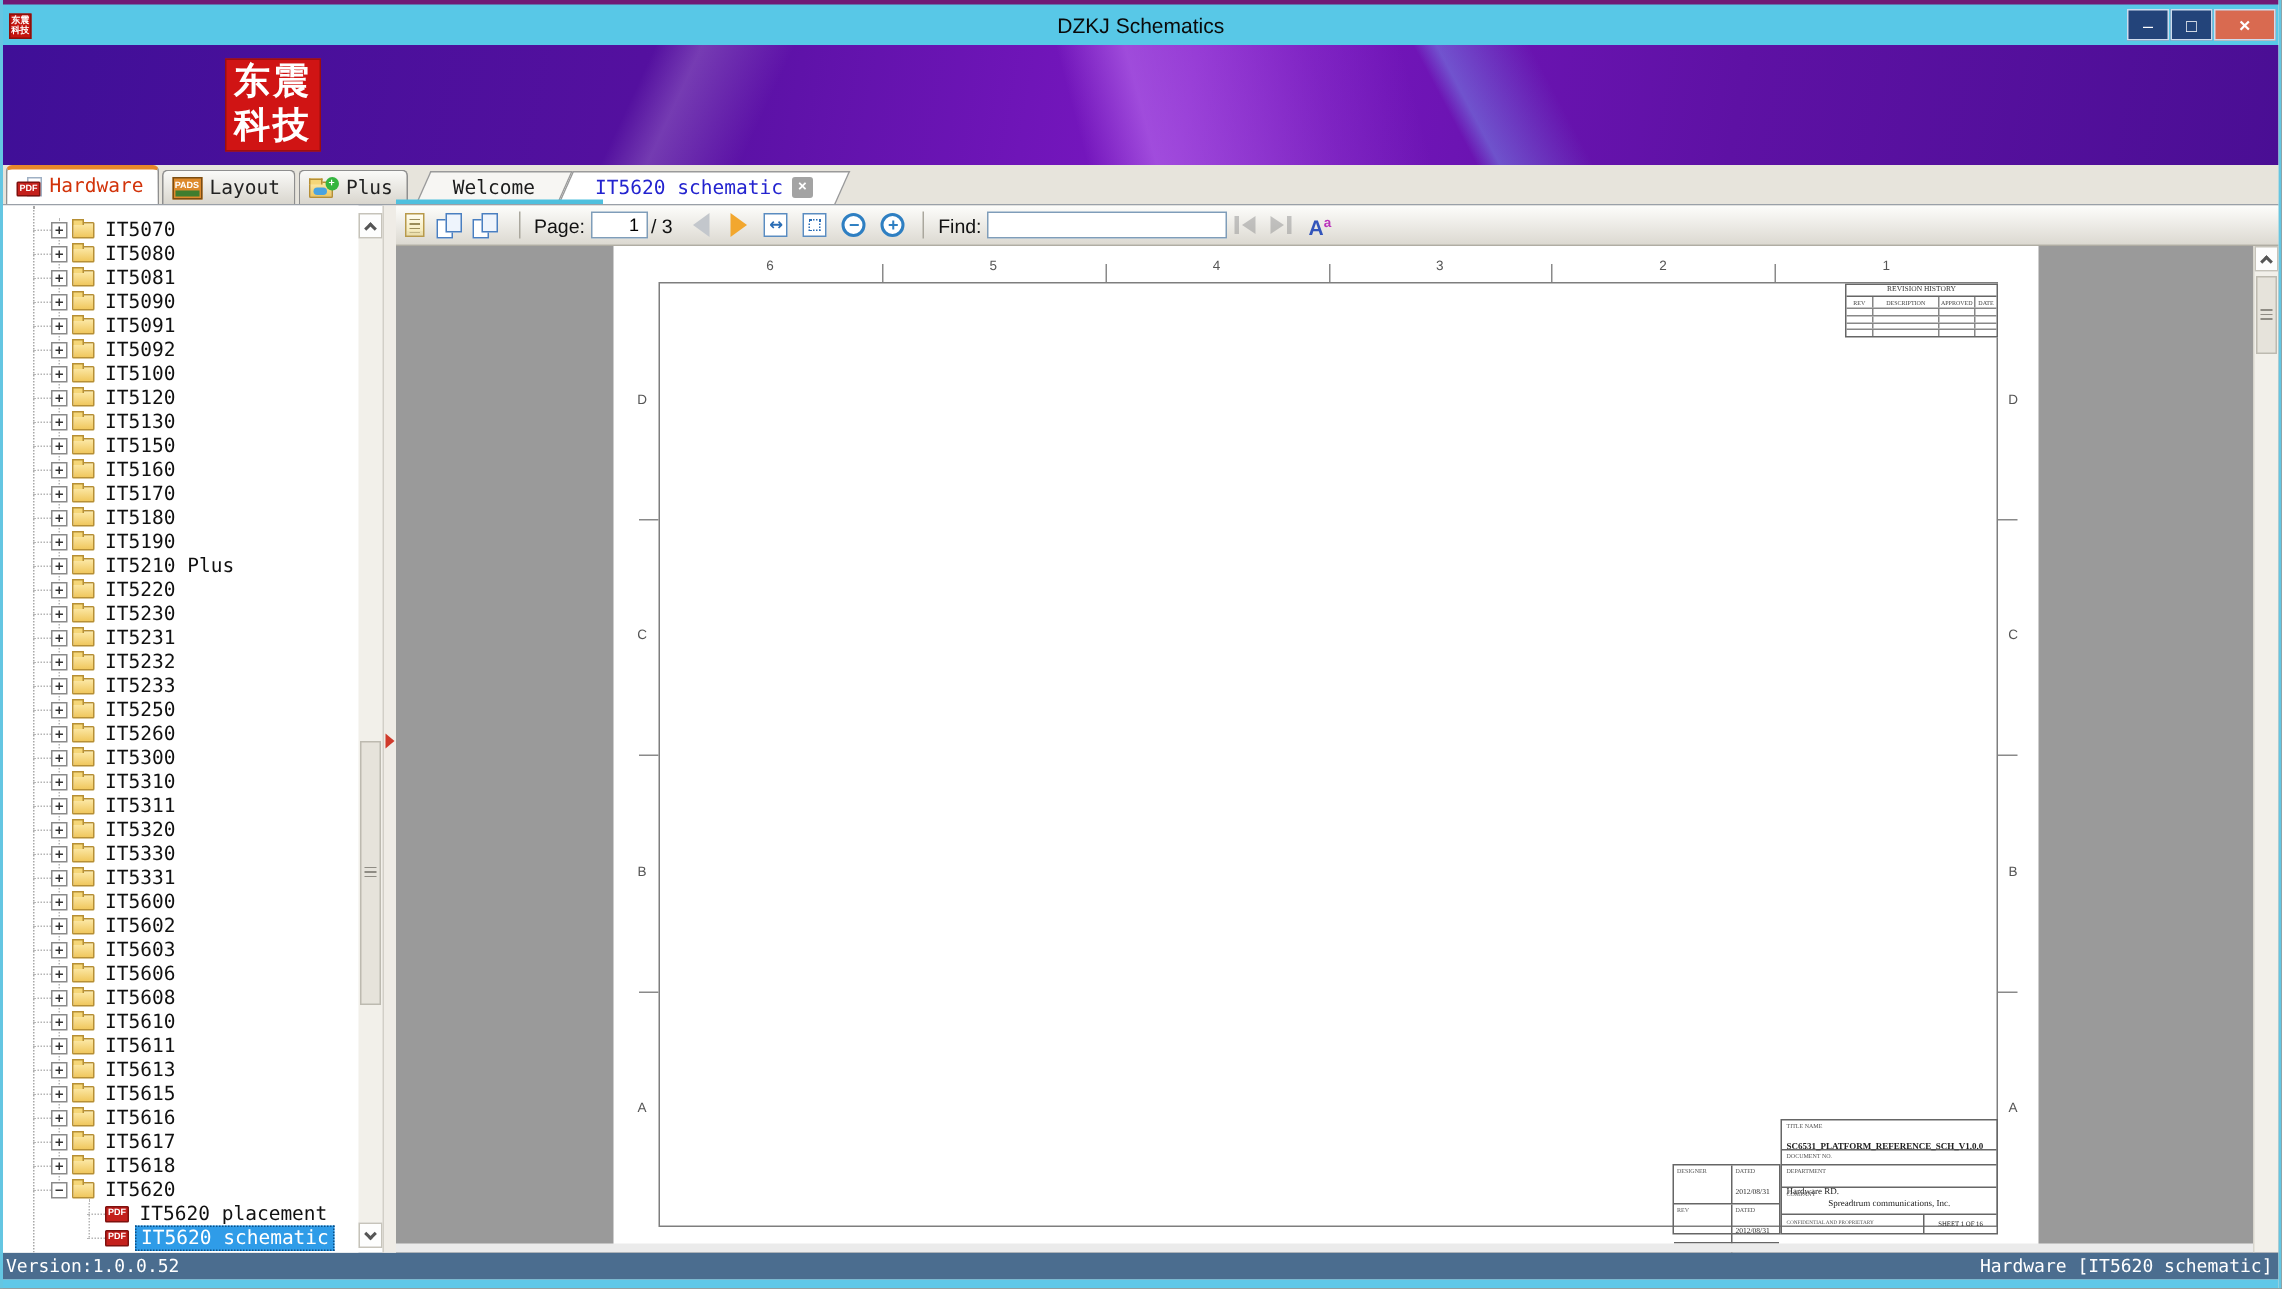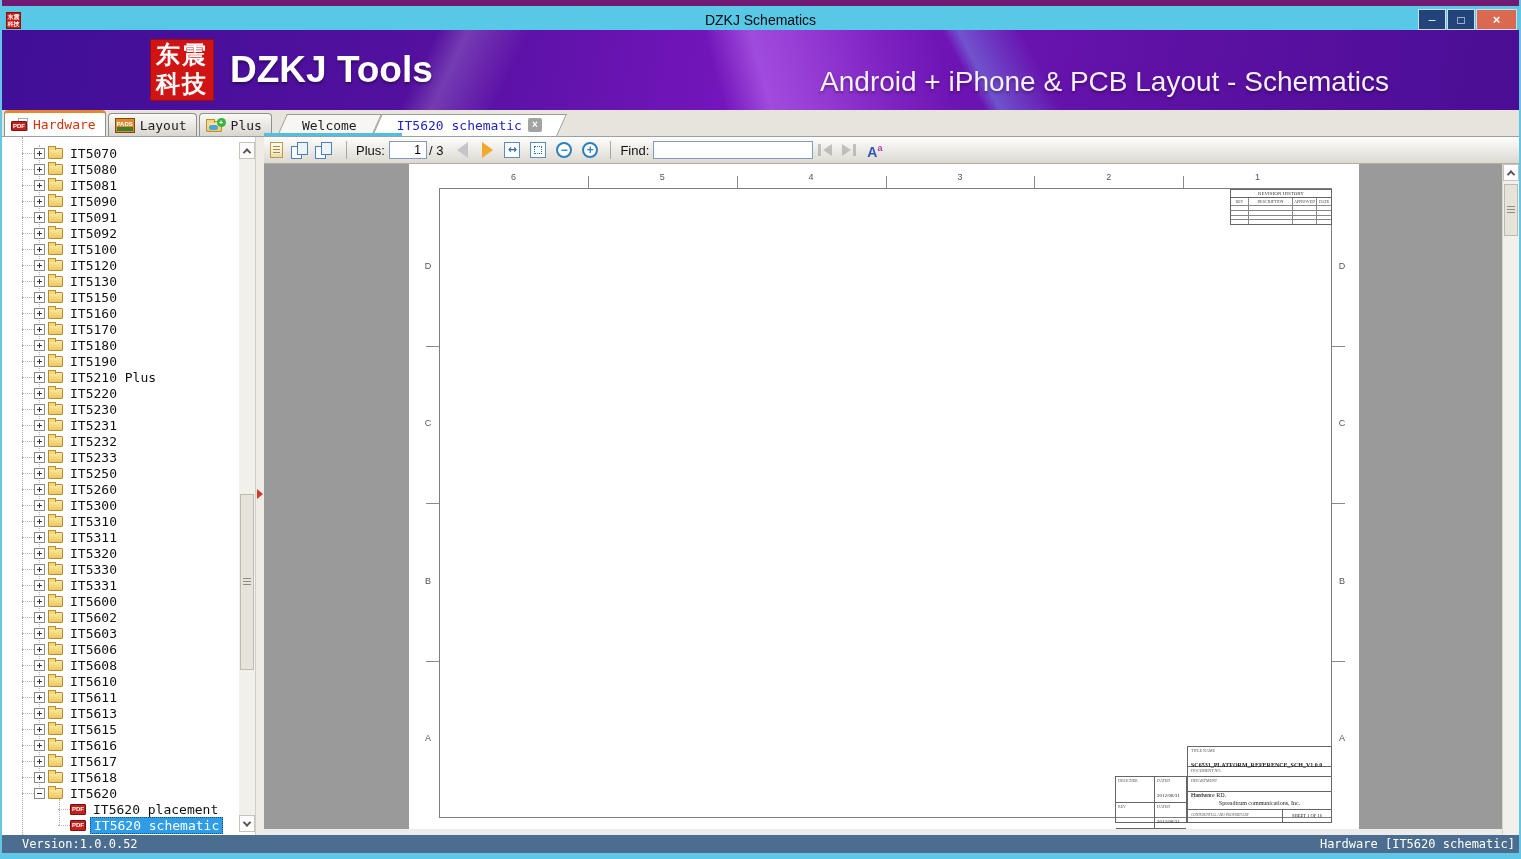--- a/index.html
+++ b/index.html
@@ -1,21 +1,21 @@
 <!DOCTYPE html>
 <html><head>
 <meta charset="utf-8">
 <style>
   * { margin:0; padding:0; box-sizing:border-box; }
   html,body { width:1521px; height:859px; background:#777; font-family:"Liberation Sans", sans-serif; }
   .window { position:relative; width:1521px; height:859px; overflow:hidden; background:#e7e4dc;
             border-left:2px solid #64c6e2; border-right:2px solid #64c6e2; }
 
   
-  .titlebar { position:relative; height:30px; background:#58c8e7; border-top:6px solid #701a75; }
+  .titlebar { position:relative; height:30px; background:#58c8e7; border-top:3px solid #701a75; }
   .app-icon { position:absolute; left:4px; top:6px; width:15px; height:17px; background:#c4150f; border:1px solid #8c0f0b;
               color:#fff; font:bold 6px/7px "DejaVu Sans Mono", monospace; text-align:center; overflow:hidden; }
   .title-text { position:absolute; left:0; right:0; top:6px; text-align:center; font-size:14px; color:#0a0a0a; }
   .win-btns { position:absolute; right:2px; top:3px; display:flex; gap:1px; }
   .win-btn { width:28px; height:21px; background:#23447a; border:1px solid #cfdcee; color:#fff;
              display:flex; align-items:center; justify-content:center; font-size:12px; line-height:1; }
   .win-btn.close { width:41px; background:#d96a50; font-size:13px; font-weight:bold; }
 
   
   .banner { position:relative; height:80px; overflow:hidden;
@@ -172,21 +172,21 @@
   .tb-dept { height:15px; border-bottom:1px solid #666; padding:1px 3px; }
   .tb-dept .val { font-size:6px; }
   .tb-comp { flex:1; border-bottom:1px solid #666; padding:1px 3px; }
   .tb-comp .val { font-size:6px; display:block; text-align:center; margin-top:2px; }
   .tb-bottom { height:12px; display:flex; }
   .tb-conf { flex:1; font-size:3.5px; line-height:11px; padding-left:3px; border-right:1px solid #666; color:#555; }
   .tb-sheet { width:48px; font-size:4.5px; line-height:11px; text-align:center; }
 
   
   .statusbar { height:18px; background:#4b6d8f; color:#fff; display:flex; justify-content:space-between; align-items:center;
-               font:12px/18px "DejaVu Sans Mono", monospace; padding:0 4px 0 20px; }
+               font:12px/18px "DejaVu Sans Mono", monospace; padding:0 4px 0 2px; }
   .bottomstrip { height:6px; background:#5fc8e8; }
 </style>
 </head>
 <body>
 
 <div class="window">
 
   <div class="titlebar">
     <div class="app-icon">
       <span>东震</span><br><span>科技</span>
@@ -202,22 +202,20 @@
       <div class="win-btn close">
           <span>×</span>
         </div>
     </div>
   </div>
 
   <div class="banner">
     <div class="banner-logo">
       <span>东震</span><br><span>科技</span>
     </div>
-    <div class="banner-app">DZKJ Tools</div>
-    <div class="banner-tagline">Android + iPhone &amp; PCB Layout - Schematics</div>
   </div>
 
   <div class="tabrow">
     <div class="mode-tab active">
       <span class="pdficon">
           <span class="pg"></span>
           <span class="badge">PDF</span>
         </span>
       <span>Hardware</span>
     </div>
@@ -525,21 +523,21 @@
       </div>
     </div>
 
     <div class="content">
 
       <div class="toolbar">
         <span class="icon-doc"></span>
         <span class="icon-pages"></span>
         <span class="icon-pages"></span>
         <span class="tb-divider"></span>
-        <span class="tb-label">Plus:</span>
+        <span class="tb-label">Page:</span>
         <input class="tb-input page-input" value="1" style="">
         <span class="tb-label">/ 3</span>
         <span class="tri prev"></span>
         <span class="tri next"></span>
         <span class="icon-fit">↔</span>
         <span class="icon-fit">
             <span class="inner"></span>
           </span>
         <span class="icon-zoom">−</span>
         <span class="icon-zoom">+</span>

